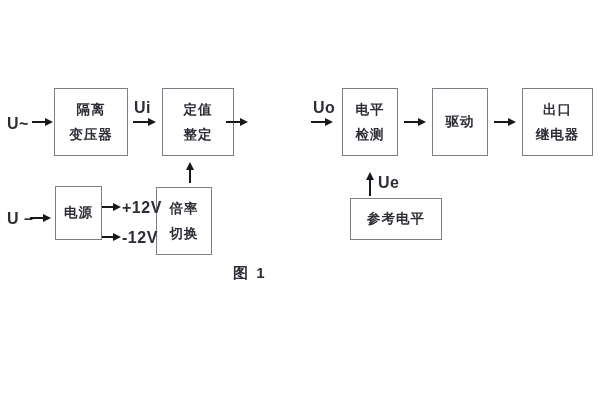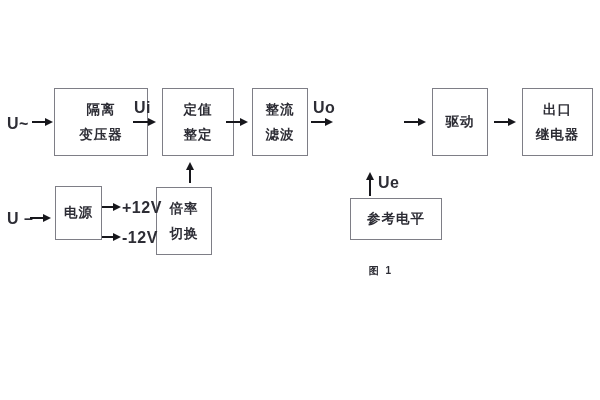--- a/index.html
+++ b/index.html
@@ -27,44 +27,44 @@
     border-left:8px solid var(--arrow,#17171c);
     border-top:4.5px solid transparent;border-bottom:4.5px solid transparent;
   }
   .arrow-v{position:absolute;width:2px;background:var(--arrow,#17171c);}
   .arrow-v::after{
     content:"";position:absolute;top:-8px;left:50%;transform:translateX(-50%);
     border-bottom:8px solid var(--arrow,#17171c);
     border-left:4.5px solid transparent;border-right:4.5px solid transparent;
   }
   .caption{
-    position:absolute;left:233px;top:264px;width:160px;text-align:right;
-    font-size:10px;font-weight:600;letter-spacing:2px;
+    position:absolute;left:233px;top:264px;width:160px;text-align:left;
+    font-size:15px;font-weight:600;letter-spacing:2px;
   }
 </style>
 </head>
 <body>
 
 <div id="stage">
 
-  <div class="box" style="left:54px;top:88px;width:94px;height:68px">
+  <div class="box" style="left:54px;top:88px;width:74px;height:68px">
     <span>隔离</span>
     <span>变压器</span>
   </div>
 
   <div class="box" style="left:162px;top:88px;width:72px;height:68px">
     <span>定值</span>
     <span>整定</span>
   </div>
 
-  <div class="box" style="left:252px;top:88px;width:56px;height:68px">
-    <span>整流</span>
-    <span>滤波</span>
+
+  <div class="box" style="left:342px;top:88px;width:56px;height:68px">
+    <span>电平</span>
+    <span>检测</span>
   </div>
-
 
   <div class="box" style="left:432px;top:88px;width:56px;height:68px">
     <span>驱动</span>
   </div>
 
   <div class="box" style="left:522px;top:88px;width:71px;height:68px">
     <span>出口</span>
     <span>继电器</span>
   </div>
 

